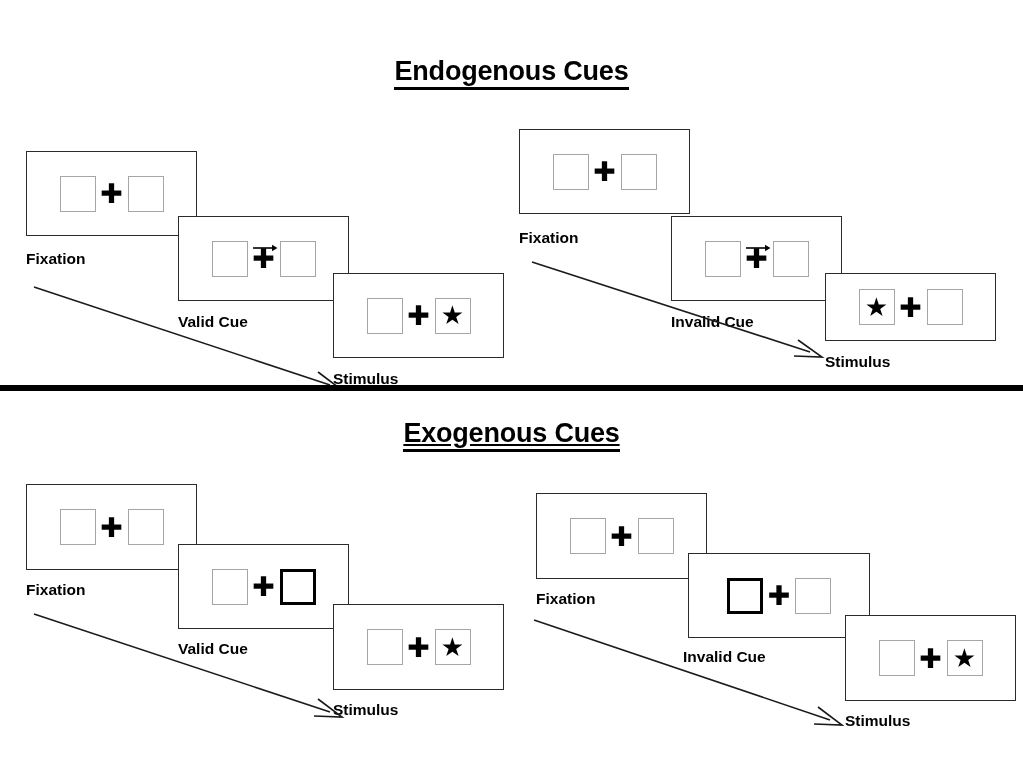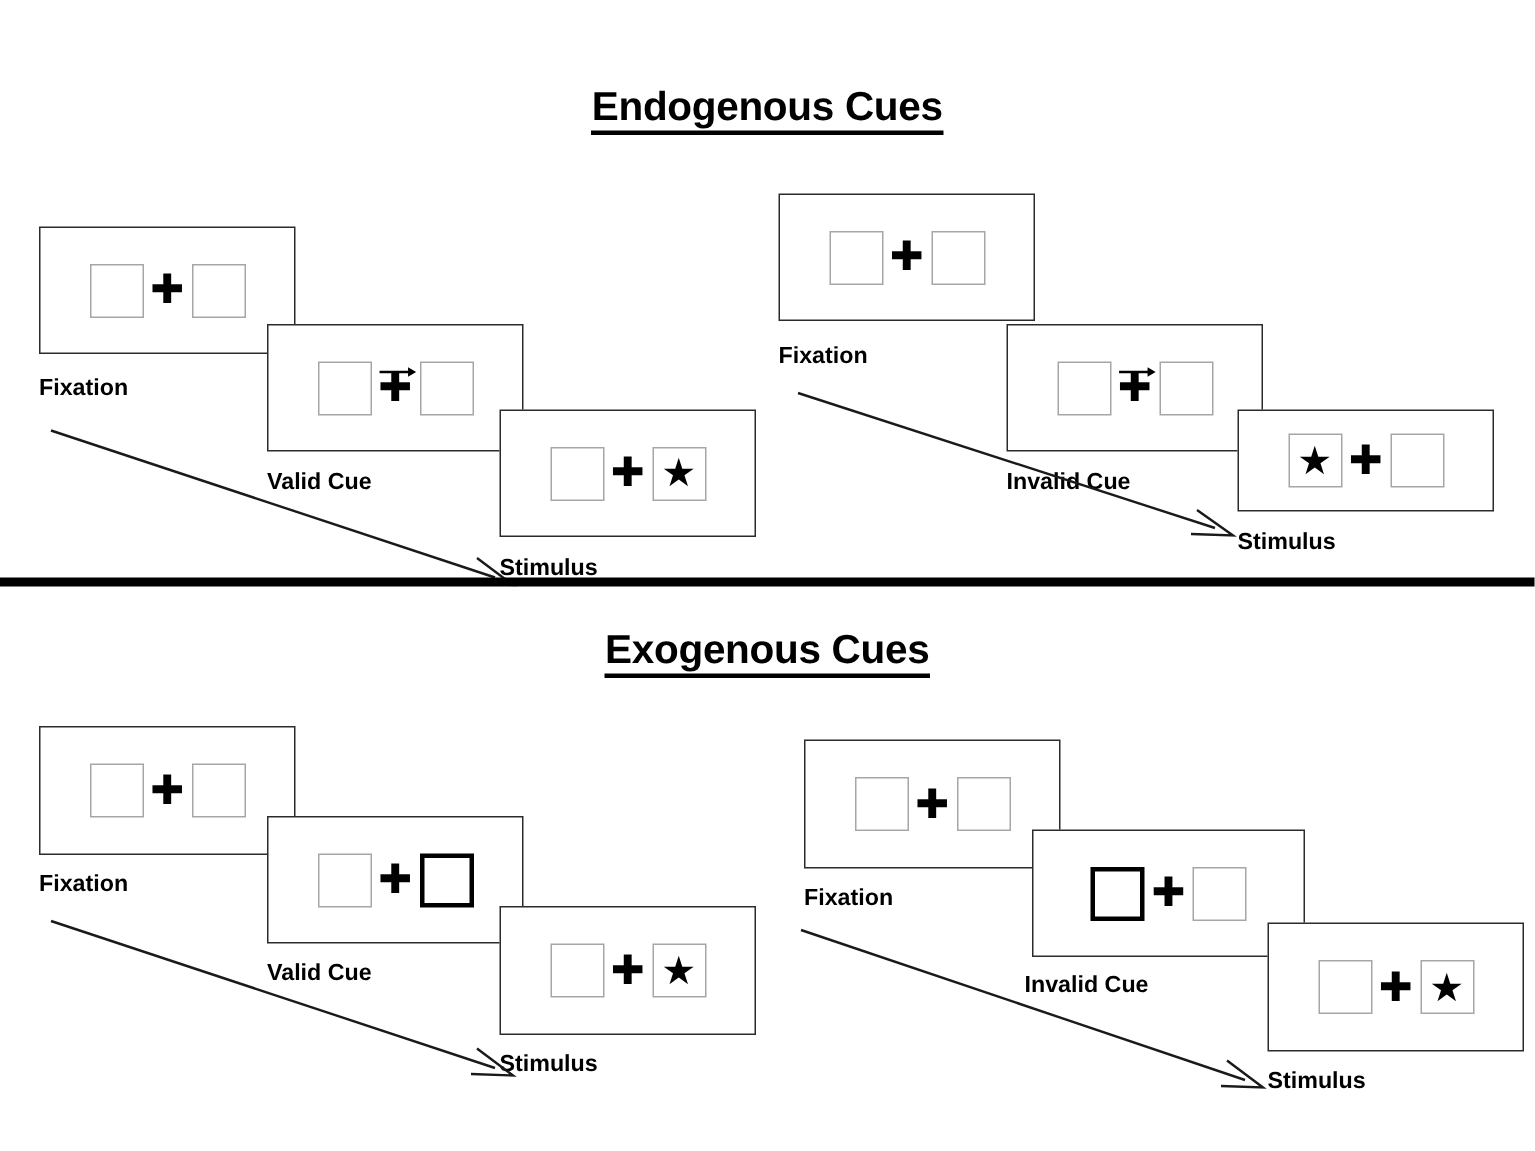--- a/index.html
+++ b/index.html
@@ -165,21 +165,21 @@
   <svg class="flowarrow" style="left:520px;top:222px;width:320px;height:120px;" viewBox="0 0 320 120">
     <line x1="12" y1="8" x2="290" y2="98" stroke="#1a1a1a" stroke-width="1.6"></line>
     <path d="M278 86 L302 103 L274 102" fill="none" stroke="#1a1a1a" stroke-width="1.6"></path>
   </svg>
 </div>
 
 <div class="divider"></div>
 
 <div class="section" id="section-exogenous">
 
-  <div class="section-title" style="top:26px;">
+  <div class="section-title" style="top:26px;text-decoration:underline;">
     <span>Exogenous Cues</span>
   </div>
 
   <div class="panel" style="left:26px;top:92px;width:171px;height:86px;">
     <div class="panel-inner">
       <div class="sbox"></div>
       <div class="cross">
         <span class="plus">✚</span>
       </div>
       <div class="sbox"></div>

